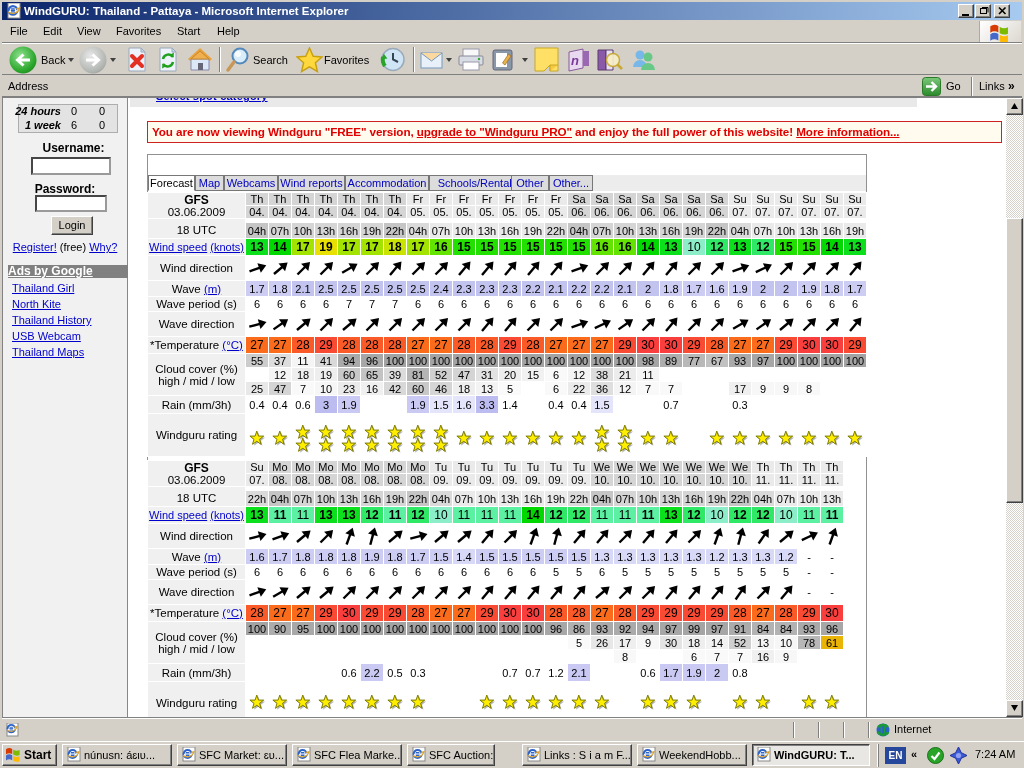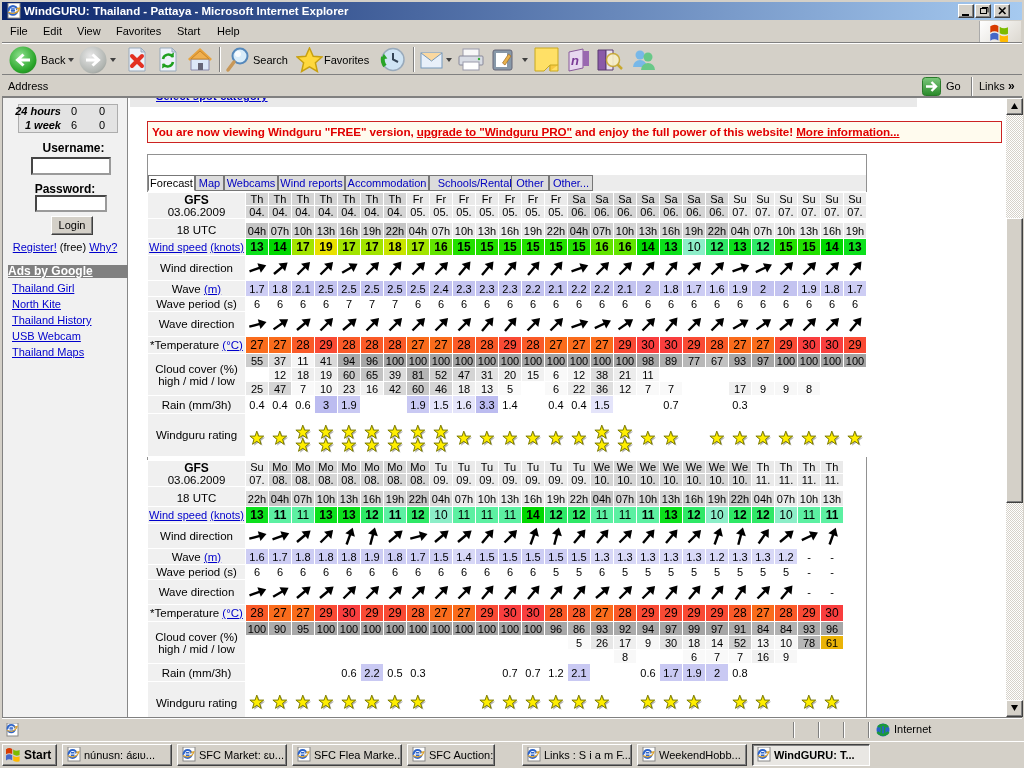--- a/index.html
+++ b/index.html
@@ -1884,12 +1884,27 @@
           <g transform="translate(0,1) scale(0.8)">
             <use href="#ie"></use>
           </g>
         </svg></span>WeekendHobb...</div>
     <div class="tbtn act" style="left:752px;width:118px"><span class="ic"><svg width="14" height="15">
           <rect x="1" y="0" width="12" height="14" fill="#fff" stroke="#888"></rect>
           <g transform="translate(0,1) scale(0.8)">
             <use href="#ie"></use>
           </g>
         </svg></span>WindGURU: T...</div>
+    <div id="tray">
+<div style="position:absolute;left:6px;top:3px;width:21px;height:17px;background:#26489c;color:#fff;font-size:10px;font-weight:bold;text-align:center;line-height:17px">EN</div>
+<span style="position:absolute;left:32px;top:4px;font-size:11px;font-weight:bold">«</span>
+<svg width="17" height="17" style="position:absolute;left:48px;top:3px">
+        <circle cx="8.5" cy="8.5" r="8" fill="#28a428" stroke="#187018"></circle>
+        <path d="M4.5 9 L7.5 12 L12.5 5.5" stroke="#fff" stroke-width="2.2" fill="none"></path>
+      </svg>
+<svg width="17" height="17" style="position:absolute;left:71px;top:3px">
+        <g transform="translate(8.5,8.5)">
+          <path d="M0 -8.5 L2.8 -2.8 L8.5 0 L2.8 2.8 L0 8.5 L-2.8 2.8 L-8.5 0 L-2.8 -2.8 Z" fill="#3a5ad8" stroke="#22309a"></path>
+        </g>
+        <circle cx="8.5" cy="8.5" r="2.6" fill="#90a0f0"></circle>
+      </svg>
+<span style="position:absolute;left:96px;top:4px;font-size:11px">7:24 AM</span>
+</div>
   </div>
 </body></html>

